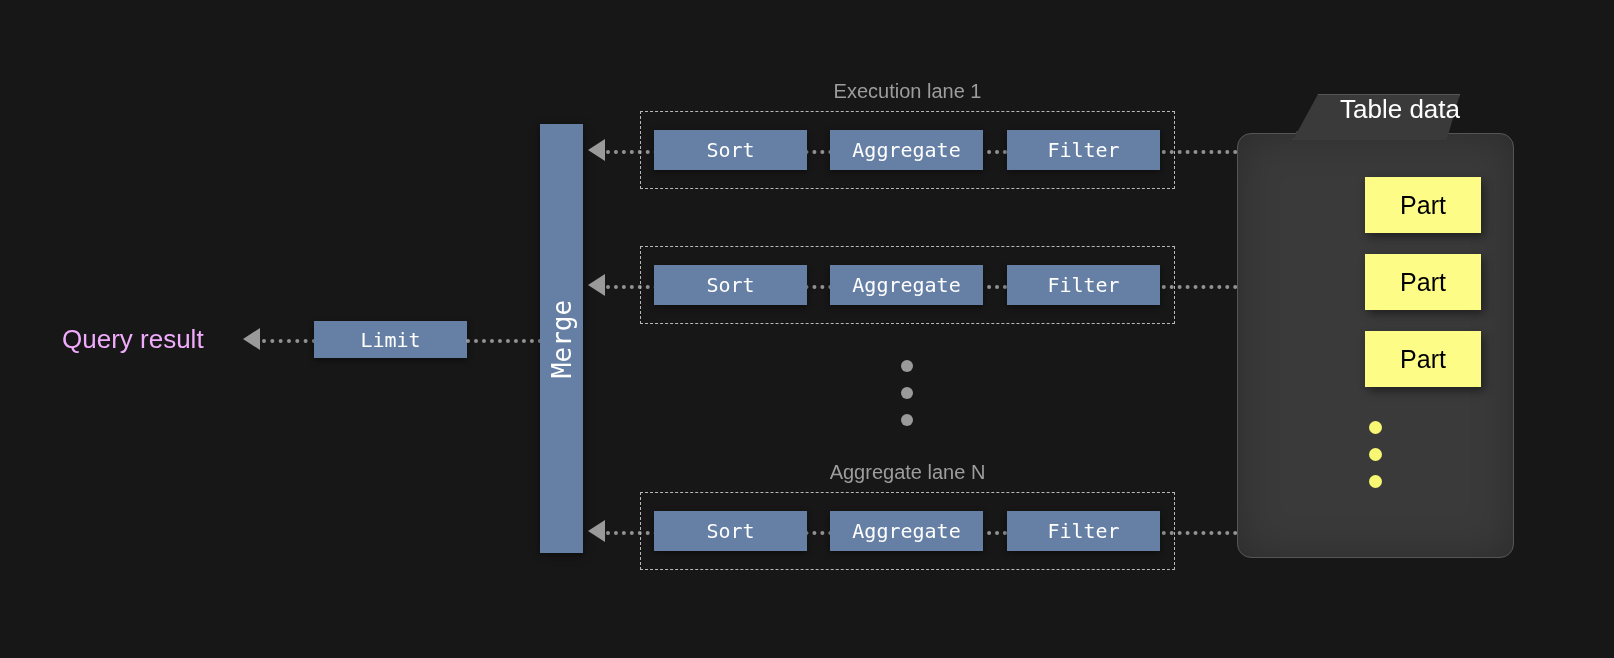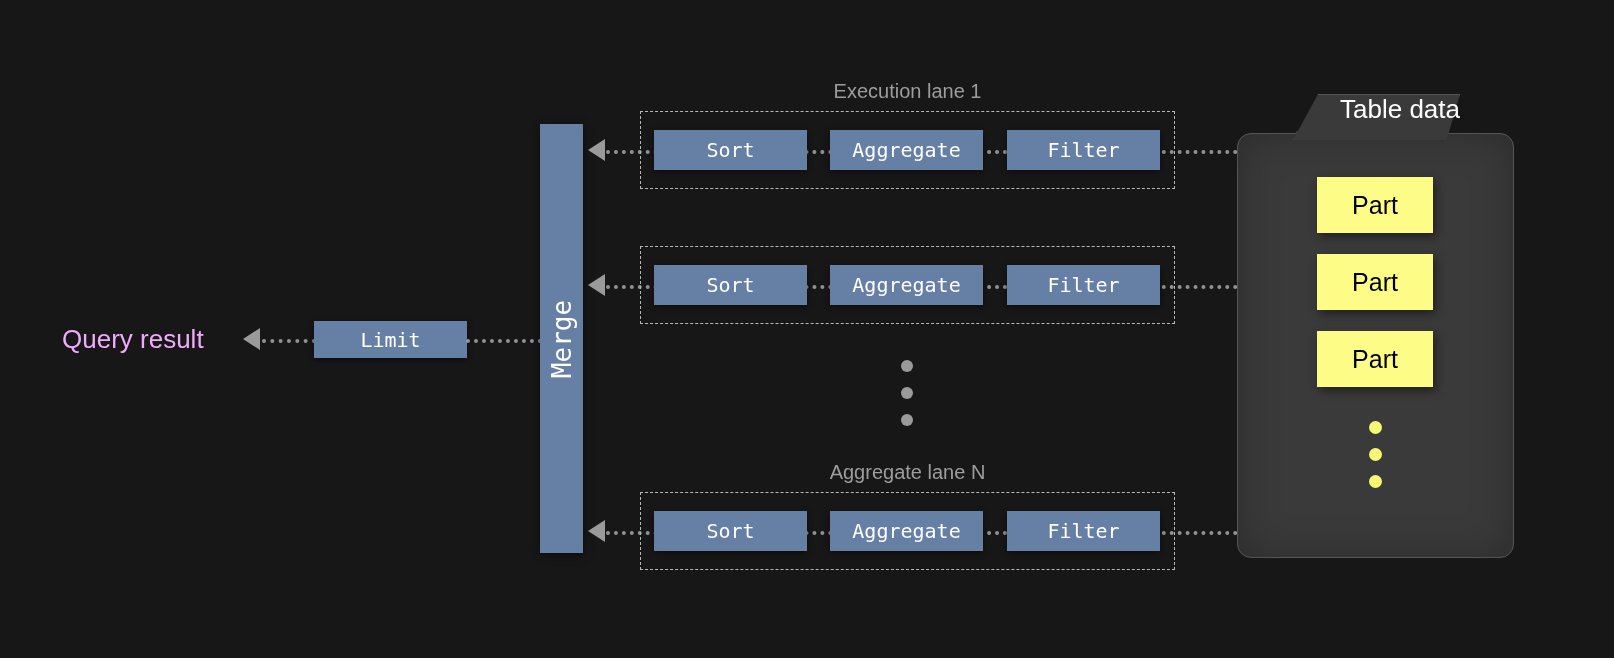--- a/index.html
+++ b/index.html
@@ -146,20 +146,21 @@
   .part {
     position: absolute;
     width: 116px; height: 56px;
     background: #fcfc86;
     color: #000000;
     font-size: 25px;
     display: flex;
     align-items: center;
     justify-content: center;
     box-shadow: 3px 4px 9px rgba(0,0,0,.45);
+    margin-left: 48px;
   }
 </style>
 </head>
 <body>
 
 <div id="canvas">
 
   <div class="text-label" style="left:62px; top:324px;">Query result</div>
 
   <div class="arrow-left" style="left:243px; top:328px;"></div>

